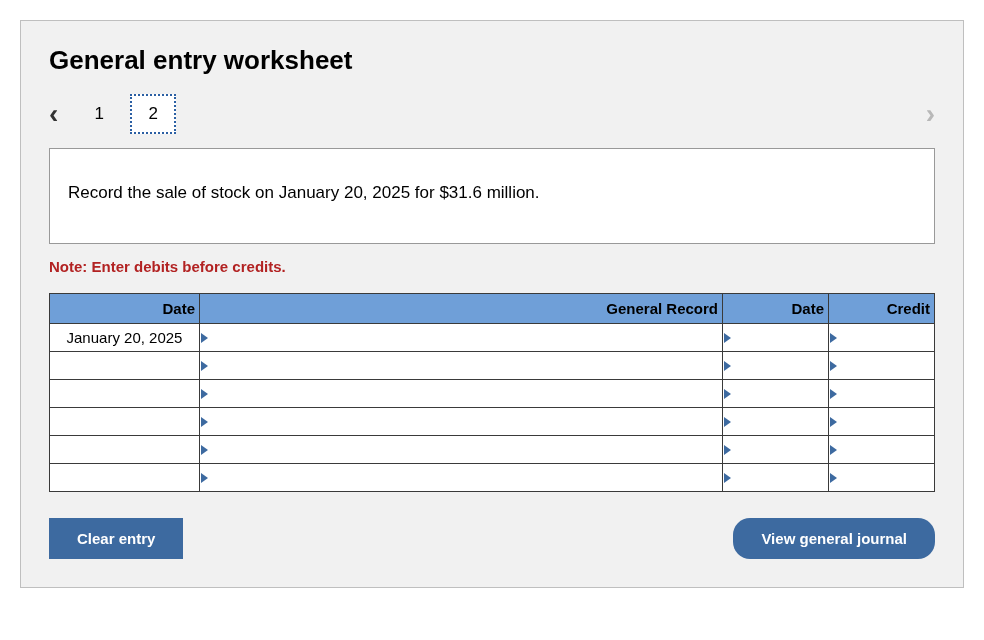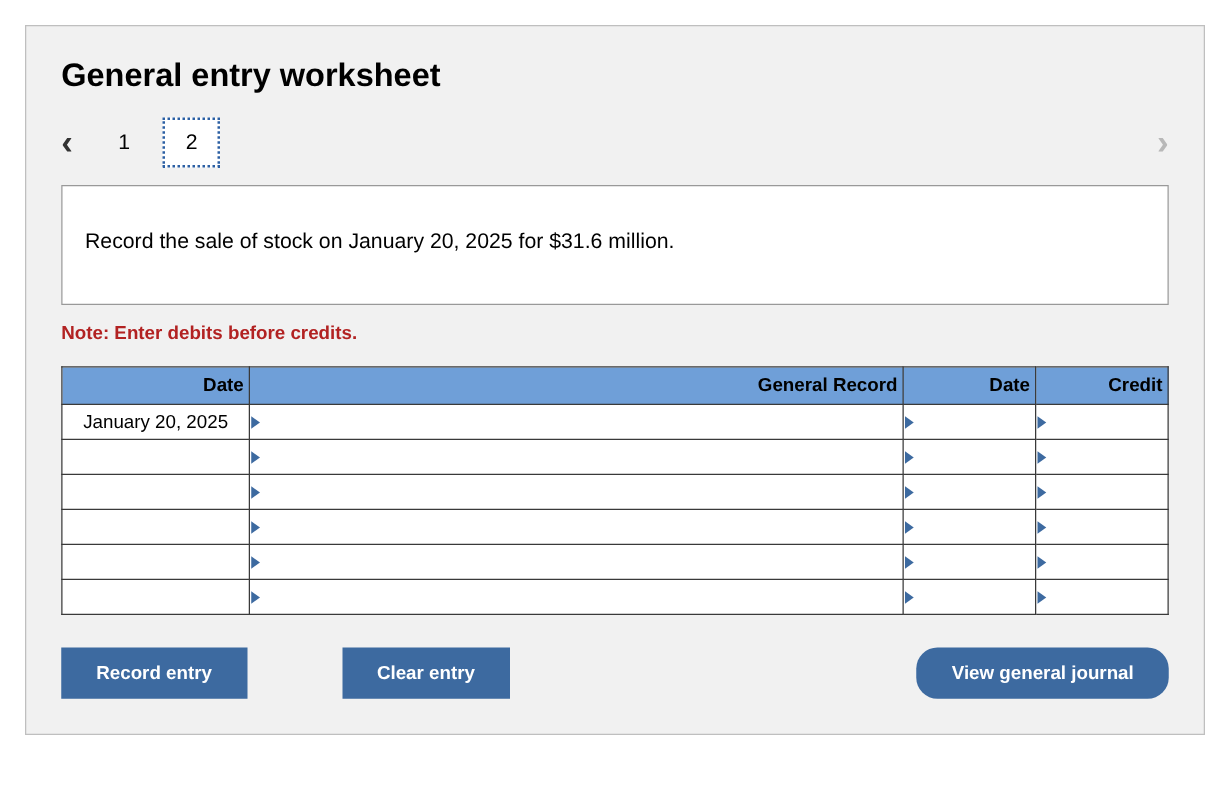--- a/index.html
+++ b/index.html
@@ -190,18 +190,17 @@
       <tr>
         <td></td>
         <td class="dd-mark"></td>
         <td class="dd-mark"></td>
         <td class="dd-mark"></td>
       </tr>
     </tbody>
   </table>
 
   <div class="button-row">
-    <button class="btn">Record entry</button>
     <button class="btn">Clear entry</button>
     <button class="btn view">View general journal</button>
   </div>
 
 </div>
 
 </body></html>

